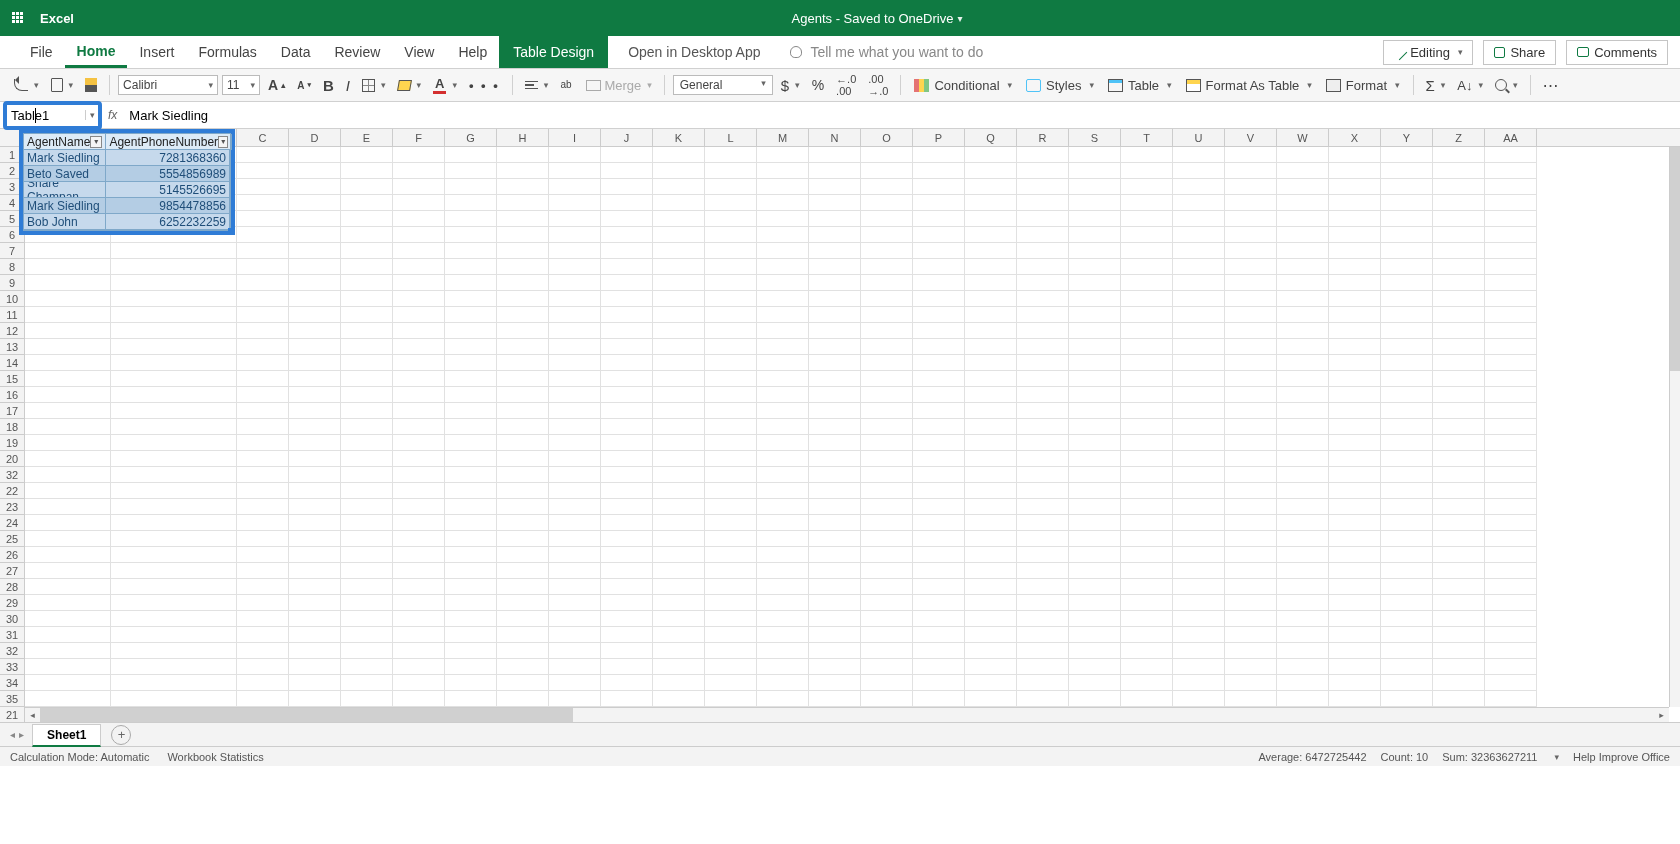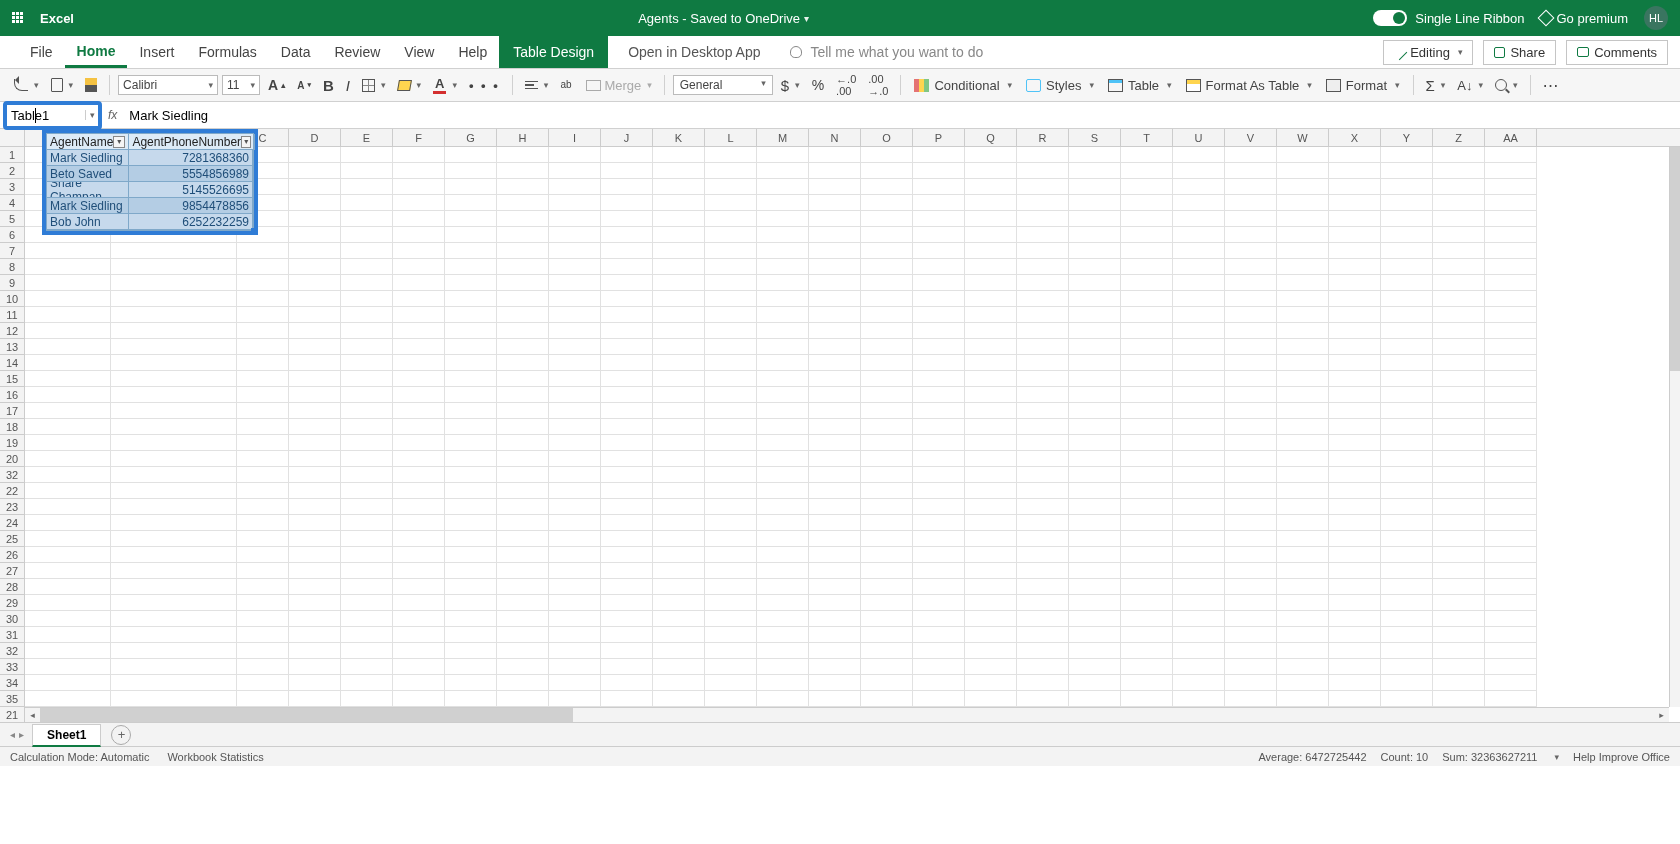--- a/index.html
+++ b/index.html
@@ -94,21 +94,21 @@
 .grid-wrap{position:relative;height:593px;overflow:hidden;}
 .col-headers{display:flex;height:18px;background:#f3f3f3;border-bottom:1px solid #ccc;font-size:11px;color:#555;}
 .corner{width:25px;border-right:1px solid #ccc;}
 .colh,.colh-rest{border-right:1px solid #ccc;display:flex;align-items:center;justify-content:center;}
 .grid-body{position:relative;}
 .row{display:flex;height:16px;}
 .rowh{width:25px;background:#f3f3f3;border-right:1px solid #ccc;border-bottom:1px solid #ccc;font-size:11px;color:#555;display:flex;align-items:center;justify-content:center;}
 .cell{border-right:1px solid #e1e1e1;border-bottom:1px solid #e1e1e1;font-size:12px;padding:0 3px;display:flex;align-items:center;overflow:hidden;white-space:nowrap;}
 
 
-.xl-table{position:absolute; left:42px; top:0; border:4px solid #2f7cd6; z-index:20; font-size:12px;}
+.xl-table{position:absolute; left:19px; top:0; border:4px solid #2f7cd6; z-index:20; font-size:12px;}
 .xl-table-inner{border:1px solid #7fa8c9;}
 .xl-th-row{display:flex;background:#ddebf7;}
 .xl-th{border-right:1px solid #7fa8c9;border-bottom:1px solid #7fa8c9;padding:1px 3px;display:flex;align-items:center;justify-content:space-between;font-size:12px;color:#222;height:16px;}
 .filter-btn{width:12px;height:12px;border:1px solid #888;background:#f5f5f5;display:flex;align-items:center;justify-content:center;font-size:8px;color:#555;}
 .xl-tr{display:flex;}
 .xl-td{border-right:1px solid #7fa8c9;border-bottom:1px solid #7fa8c9;padding:0 3px;height:16px;display:flex;align-items:center;background:#c6d9ec;color:#1f4e79;font-size:12px;overflow:hidden;}
 .xl-tr.alt .xl-td{background:#b4cde4;}
 .xl-td.num{justify-content:flex-end;color:#1f4e79;}
 .sel-handle{position:absolute;right:-3px;bottom:-3px;width:6px;height:6px;background:#2f7cd6;}
 
@@ -146,33 +146,20 @@
         <span></span>
         <span></span>
         <span></span>
         <span></span>
       </span>
   </div>
   <div class="app-name">Excel</div>
   <div class="doc-title-wrap">
     <span class="doc-title">Agents - Saved to OneDrive</span>
     <span class="chev">▾</span>
-  </div>
-  <div class="right">
-    <div style="display:flex;align-items:center;gap:8px;">
-      <span class="toggle"></span>
-      <span>Single Line Ribbon</span>
-    </div>
-    <div style="display:flex;align-items:center;">
-      <span class="premium-ico"></span>
-      <span>Go premium</span>
-    </div>
-    <div class="avatar">
-      <span>HL</span>
-    </div>
   </div>
 </div>
 
 <div class="tabrow">
   <div class="tab">File</div>
   <div class="tab home">Home</div>
   <div class="tab">Insert</div>
   <div class="tab">Formulas</div>
   <div class="tab">Data</div>
   <div class="tab">Review</div>

